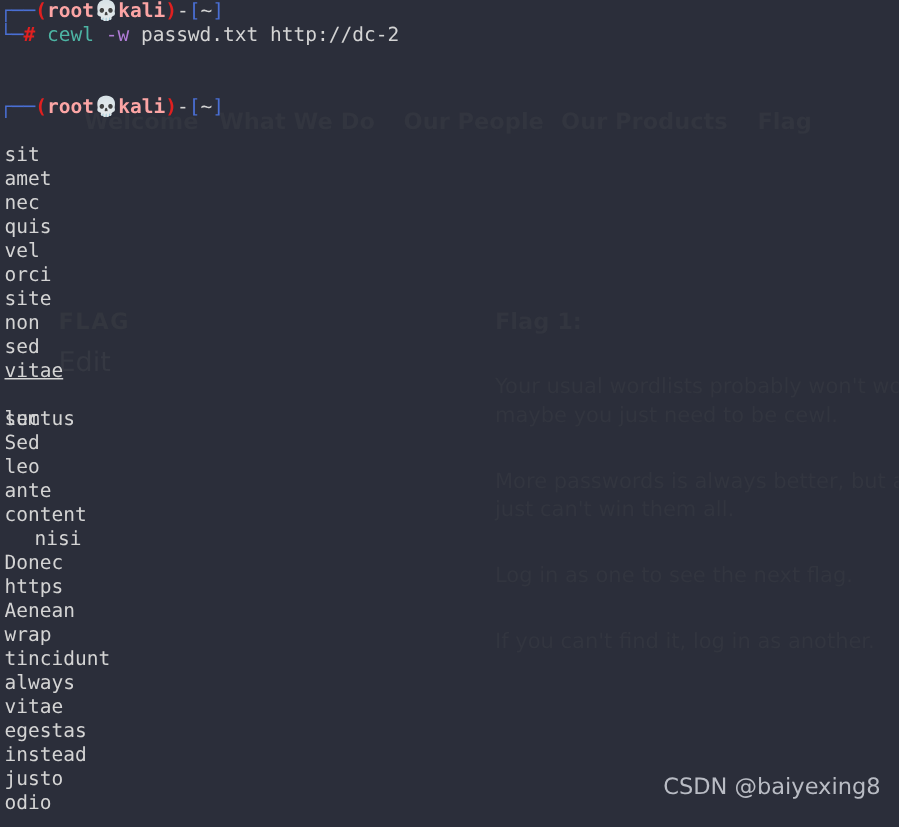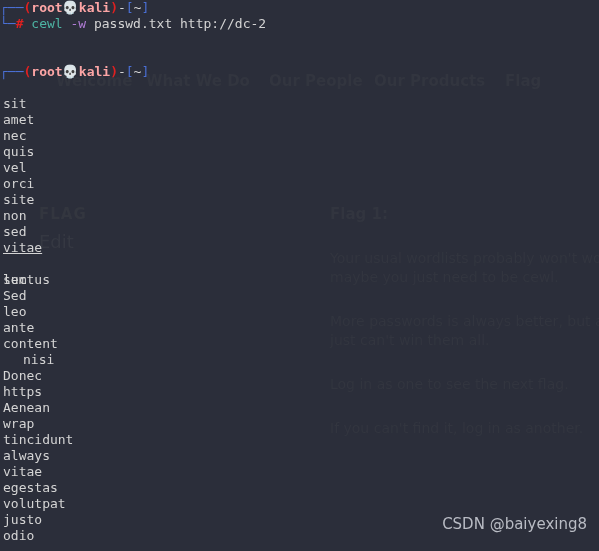--- a/index.html
+++ b/index.html
@@ -121,19 +121,19 @@
       <div class="word" style="top: 336px; text-align: right;">content</div>
       <div class="word" style="top: 352px; margin-left: 20px;">nisi</div>
       <div class="word" style="top: 368px;">Donec</div>
       <div class="word" style="top: 384px;">https</div>
       <div class="word" style="top: 400px;">Aenean</div>
       <div class="word" style="top: 416px;">wrap</div>
       <div class="word" style="top: 432px;">tincidunt</div>
       <div class="word" style="top: 448px;">always</div>
       <div class="word" style="top: 464px;">vitae</div>
       <div class="word" style="top: 480px;">egestas</div>
-      <div class="word" style="top: 496px;">volutpat</div>
+      <div class="word" style="top: 496px;">instead</div>
       <div class="word" style="top: 512px;">justo</div>
       <div class="word" style="top: 528px;">odio</div>
     </div>
 </div>
 
 <div id="watermark">CSDN @baiyexing8</div>
 
 </body></html>

